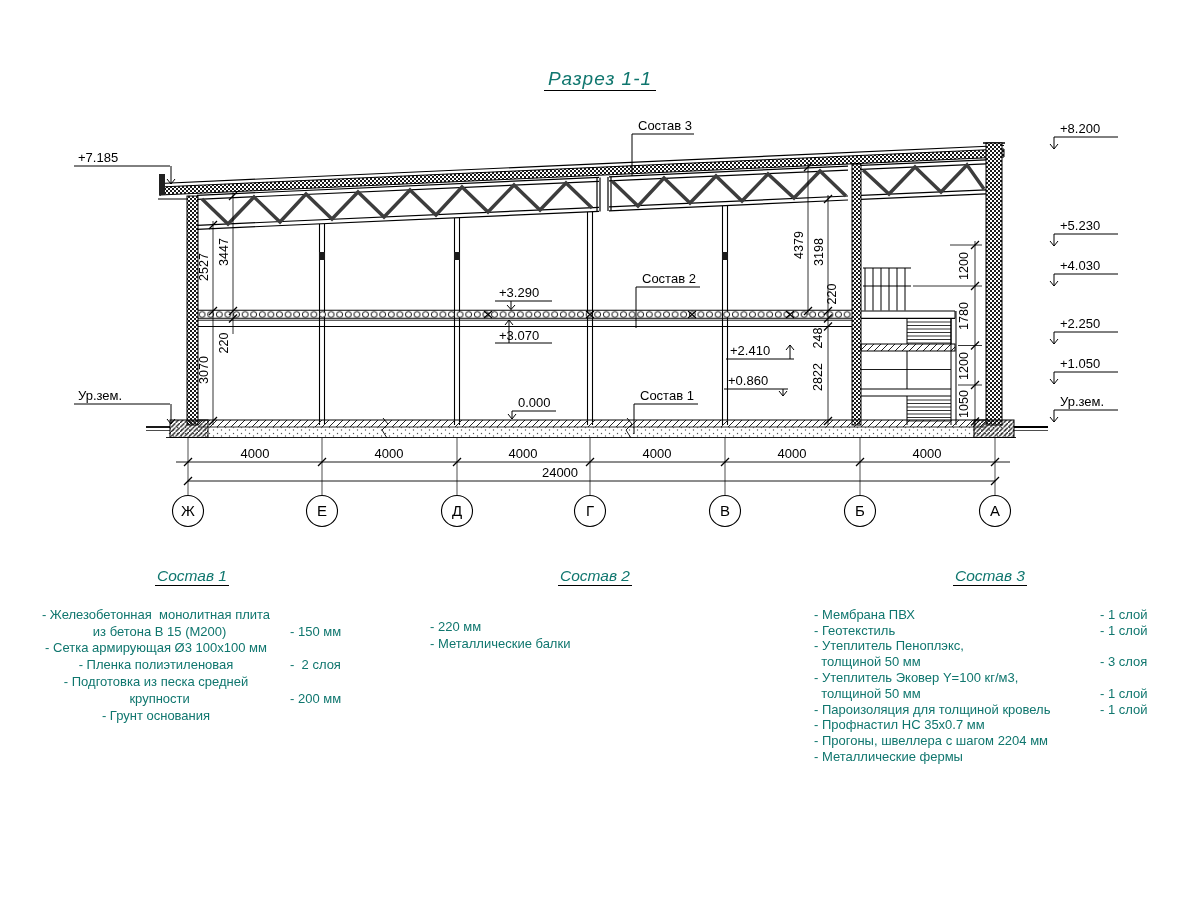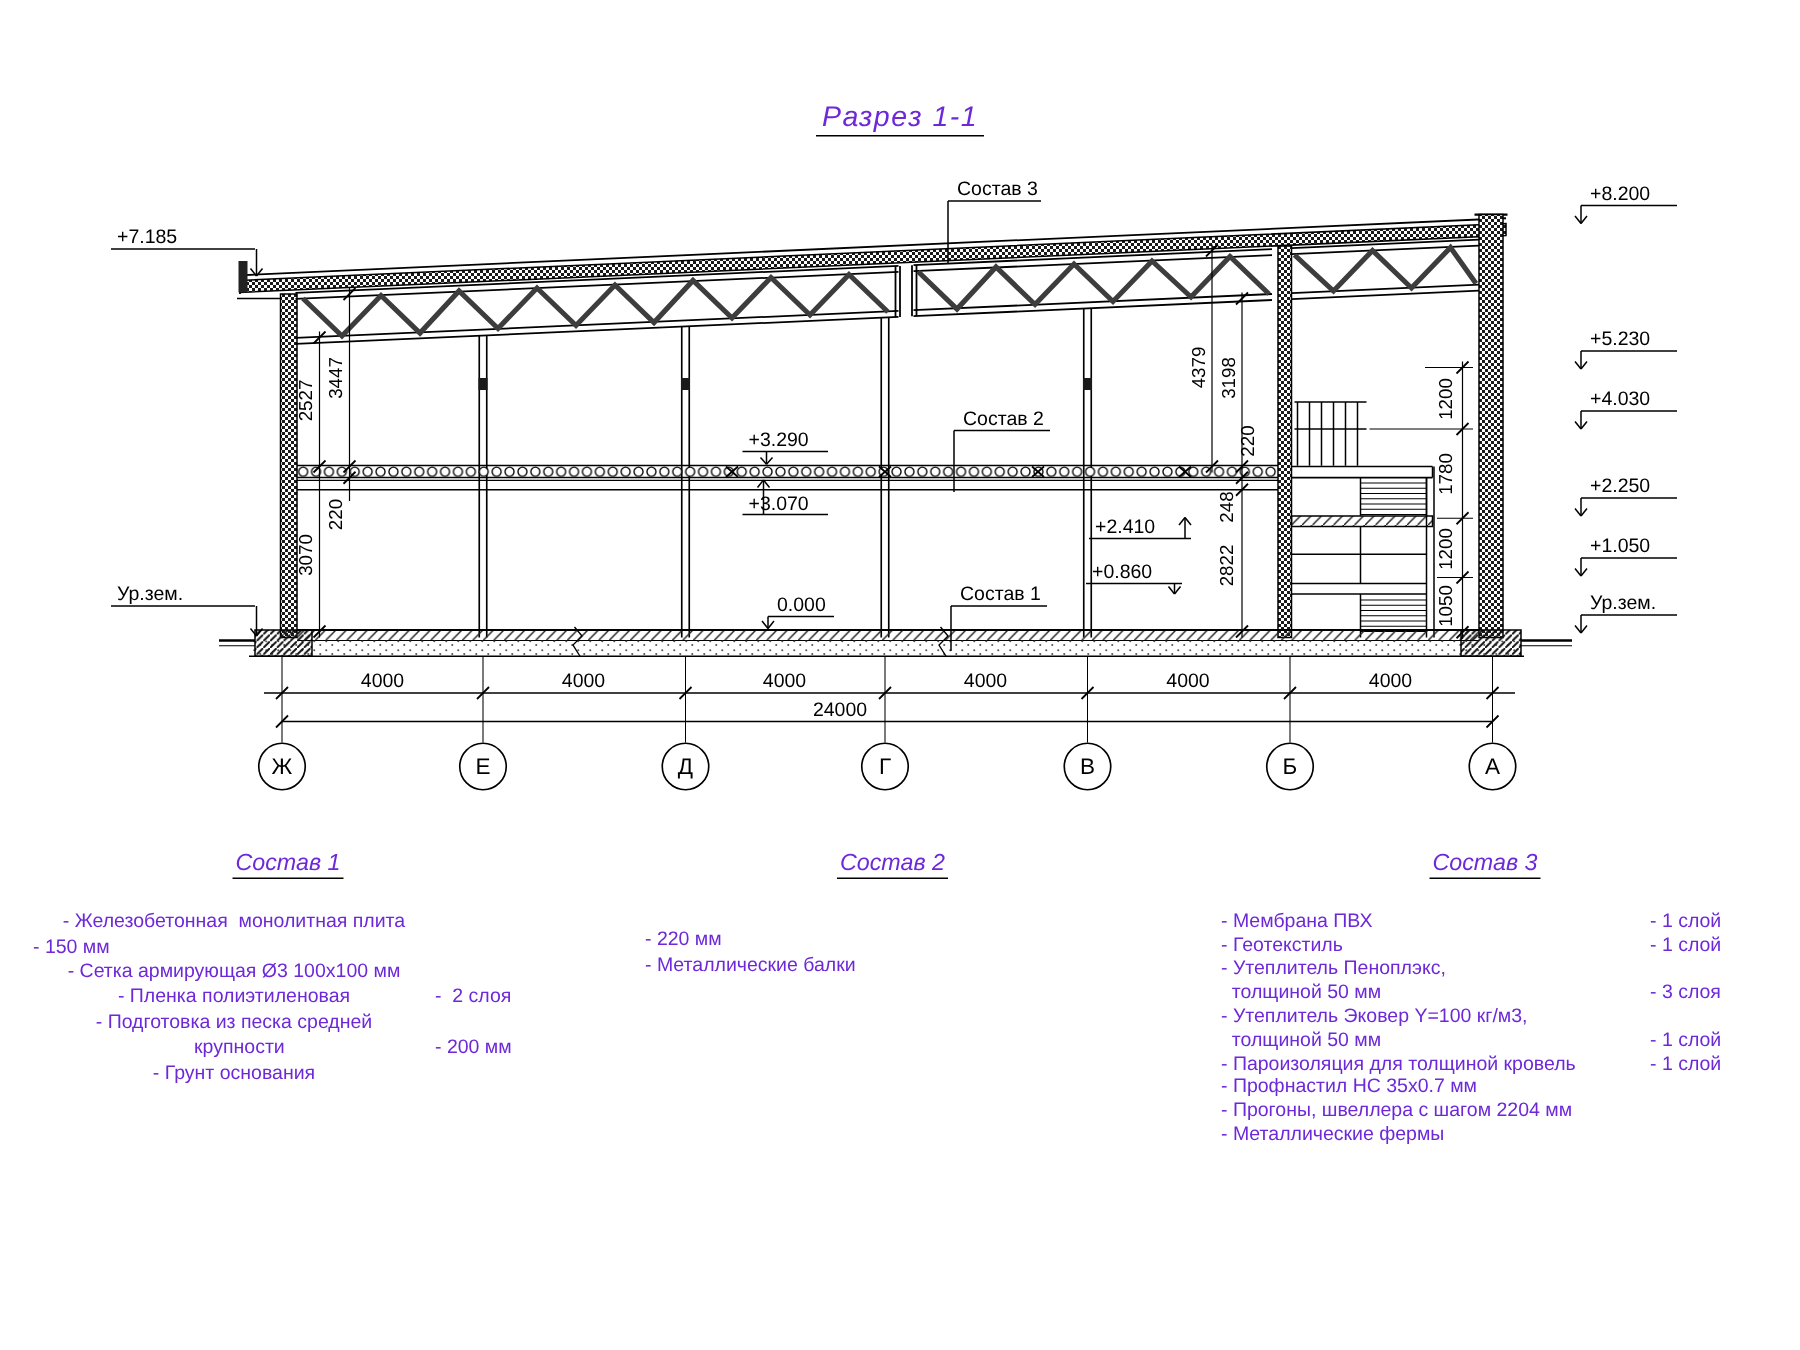--- a/index.html
+++ b/index.html
@@ -1,17 +1,17 @@
 <!DOCTYPE html>
 <html><head>
 <meta charset="utf-8">
 <style>
   html,body{margin:0;padding:0;background:#fff;}
   .page{position:relative;width:1200px;height:900px;background:#fff;overflow:hidden;
-        font-family:"Liberation Sans",sans-serif;color:#6d28d9;}
+        font-family:"Liberation Sans",sans-serif;color:#0f766e;}
   .title{position:absolute;top:68px;left:0;width:1200px;text-align:center;}
   .title span{font-style:italic;font-size:19px;letter-spacing:1px;border-bottom:1.5px solid #000;padding:0 4px 1px 4px;}
   svg{position:absolute;top:0;left:0;}
   svg text{font-family:"Liberation Sans",sans-serif;fill:#000;}
   .t-mark{font-size:13px;}
   .t-dim{font-size:12.5px;}
   .t-axis{font-size:15px;}
   .legend{position:absolute;font-size:13px;line-height:16.8px;}
   .lg-head{text-align:center;margin-bottom:21px;}
   .lg-head span{font-style:italic;font-size:15.5px;border-bottom:1.2px solid #000;padding:0 2px 1px 2px;}
@@ -384,20 +384,21 @@
   </svg>
 
   <div class="legend lg1" style="left:22px;top:568px;width:340px;">
     <div class="lg-head"><span>Состав 1</span></div>
     <div>
         <div class="lrow">
         <span class="lt">- Железобетонная  монолитная плита</span>
         <span class="lv"></span>
       </div>
         <div class="lrow">
+        <span class="lt">  из бетона В 15 (М200)</span>
         <span class="lv">- 150 мм</span>
       </div>
         <div class="lrow">
         <span class="lt">- Сетка армирующая Ø3 100x100 мм</span>
         <span class="lv"></span>
       </div>
         <div class="lrow">
         <span class="lt">- Пленка полиэтиленовая</span>
         <span class="lv">-  2 слоя</span>
       </div>

